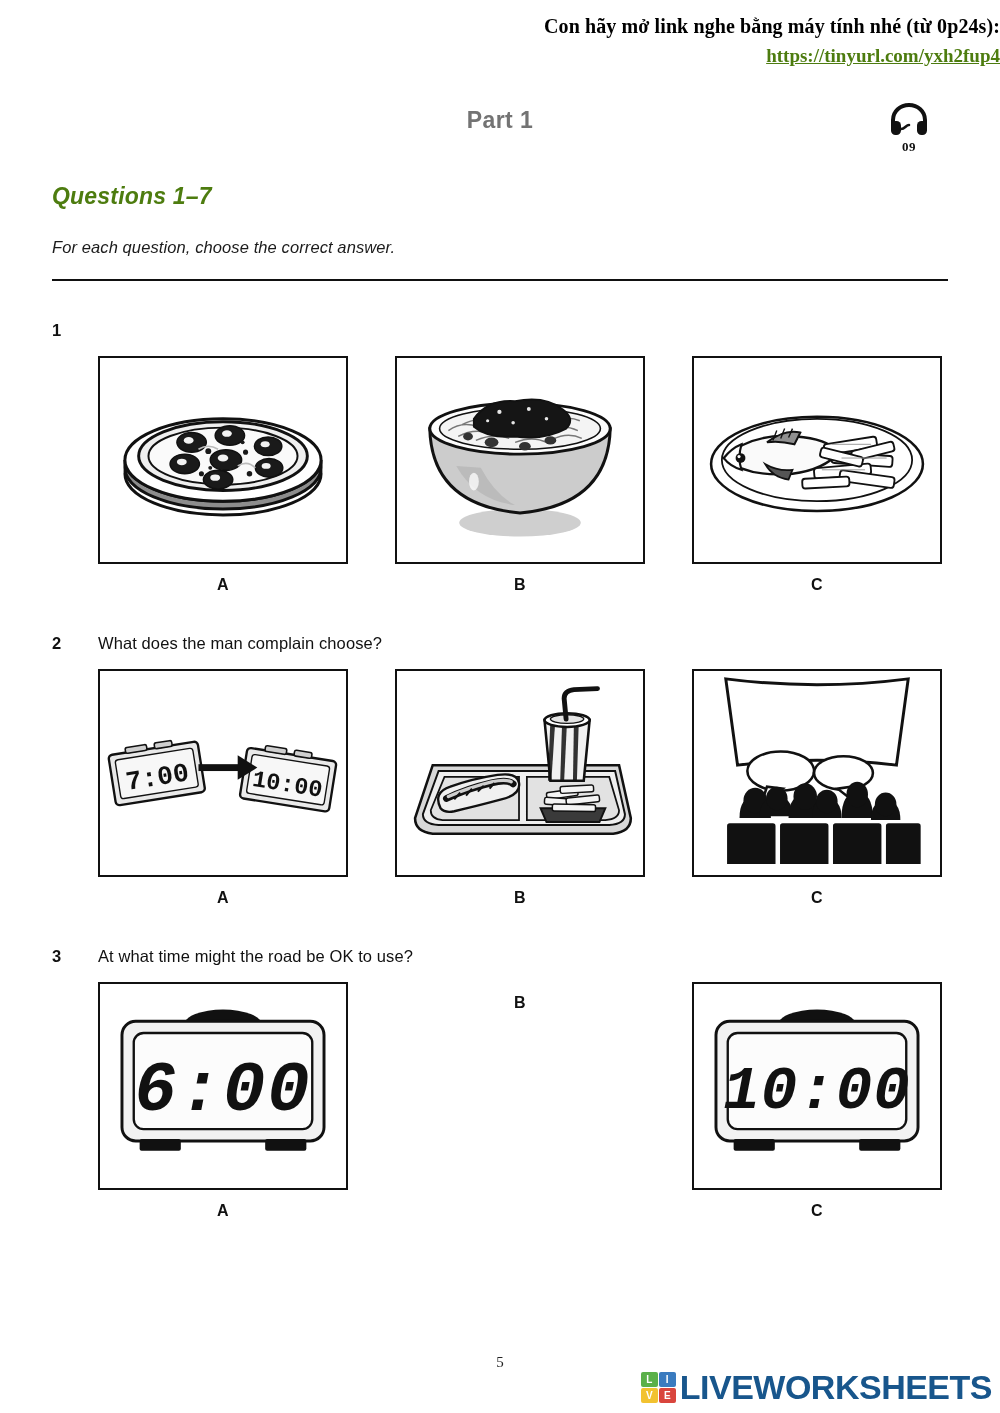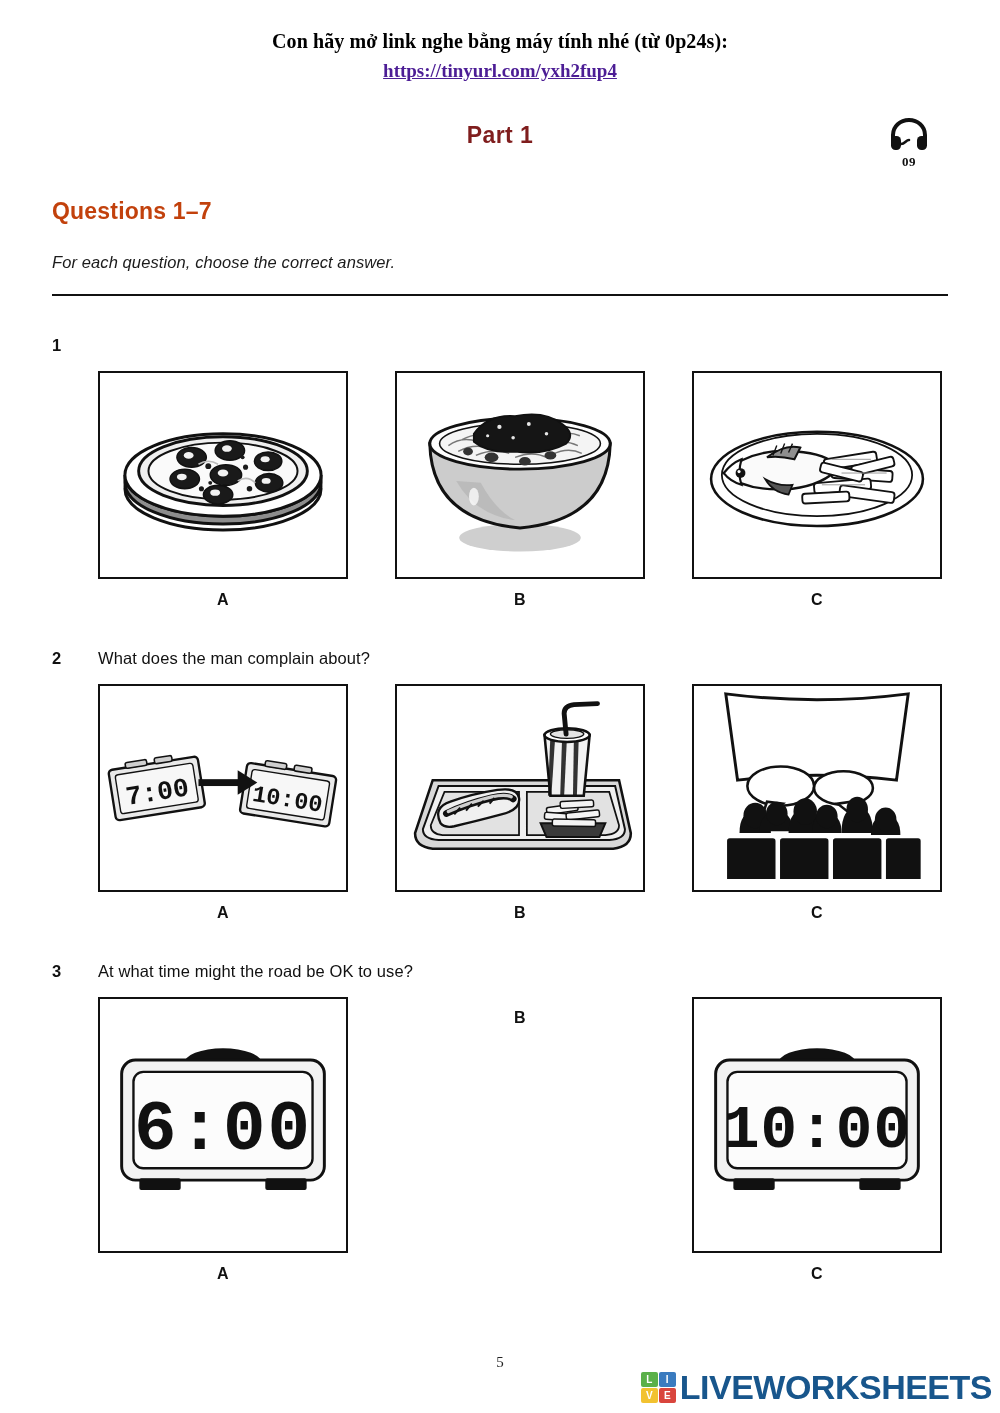--- a/index.html
+++ b/index.html
@@ -11,54 +11,54 @@
     width: 1000px;
     height: 1413px;
     position: relative;
     font-family: "Liberation Sans", sans-serif;
     color: #111111;
     overflow: hidden;
   }
 
   
   .vi-header {
-    text-align: center;
-    padding-top: 28px;
+    text-align: right;
+    padding-top: 13px;
     line-height: 1.35;
   }
   .vi-title {
     font-family: "Liberation Serif", serif;
     font-weight: bold;
     font-size: 20px;
     color: #000000;
     letter-spacing: .1px;
   }
   .vi-link {
     font-family: "Liberation Serif", serif;
     font-weight: bold;
     font-size: 19px;
-    color: #4c1d95;
+    color: #4d7c0f;
     text-decoration: underline;
     display: inline-block;
     margin-top: 3px;
     cursor: pointer;
   }
 
   
   .part-row {
     position: relative;
     margin-top: 38px;
     height: 62px;
   }
   .part-label {
     text-align: center;
     font-size: 23px;
     font-weight: bold;
     letter-spacing: .4px;
-    color: #7f1d1d;
+    color: #737373;
   }
   .audio-badge {
     position: absolute;
     right: 62px;
     top: -4px;
     width: 58px;
     text-align: center;
   }
   .audio-num {
     font-size: 13px;
@@ -70,21 +70,22 @@
 
   
   .content {
     padding: 0 52px 0 52px;
   }
   .q-heading {
     font-size: 23px;
     font-weight: bold;
     letter-spacing: .2px;
     margin-top: 14px;
-    color: #c2410c;
+    color: #4d7c0f;
+    font-style: italic;
   }
   .q-instruction {
     font-size: 16.5px;
     margin-top: 28px;
     letter-spacing: .1px;
     color: #1b1b1b;
     font-style: italic;
   }
   .rule {
     border: none;
@@ -120,21 +121,21 @@
     width: 250px;
   }
   .opt-box {
     width: 250px;
     height: 208px;
     border: 2px solid #111;
     background: #fff;
     box-sizing: border-box;
     overflow: hidden;
   }
-  .opt-box.tall { height: 256px; }
+  .opt-box.tall { height: 208px; font-style: italic; }
   .opt-box svg { display: block; width: 100%; height: 100%; }
   .opt-label {
     text-align: center;
     font-size: 16px;
     font-weight: bold;
     margin-top: 12px;
     letter-spacing: .3px;
   }
 
   
@@ -327,21 +328,21 @@
           </svg>
         </div>
         <div class="opt-label">C</div>
       </div>
     </div>
   </div>
 
   <div class="question">
     <div class="q-line">
       <div class="q-num">2</div>
-      <div class="q-text">What does the man complain about?</div>
+      <div class="q-text">What does the man complain choose?</div>
     </div>
     <div class="options">
 
       <div class="option">
         <div class="opt-box">
           <svg viewBox="0 0 250 208">
             <g transform="translate(8,86) rotate(-9)">
               <rect x="0" y="0" width="92" height="52" rx="4" fill="#e9e9e9" stroke="#111" stroke-width="2.4"></rect>
               <rect x="6" y="6" width="80" height="40" rx="3" fill="#f7f7f7" stroke="#111" stroke-width="1.4"></rect>
               <rect x="18" y="-5" width="22" height="6" rx="2" fill="#cfcfcf" stroke="#111" stroke-width="1.6"></rect>

